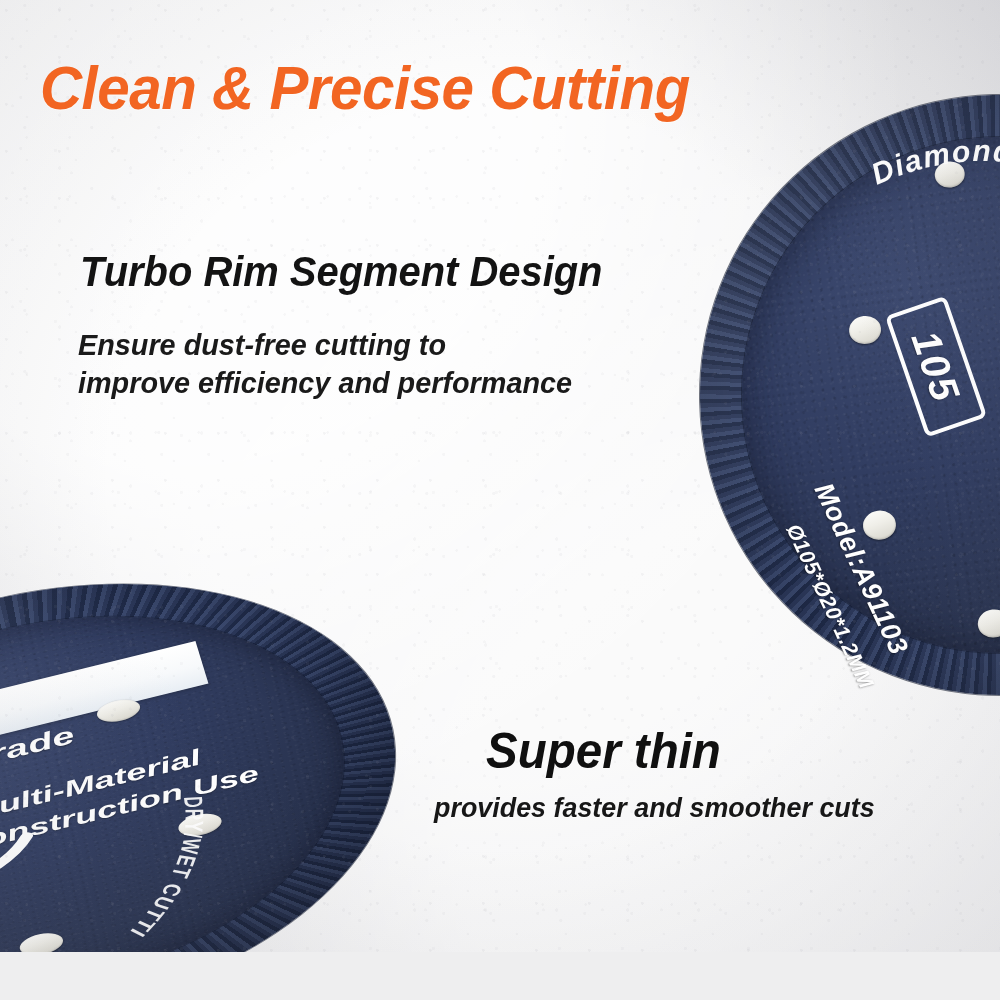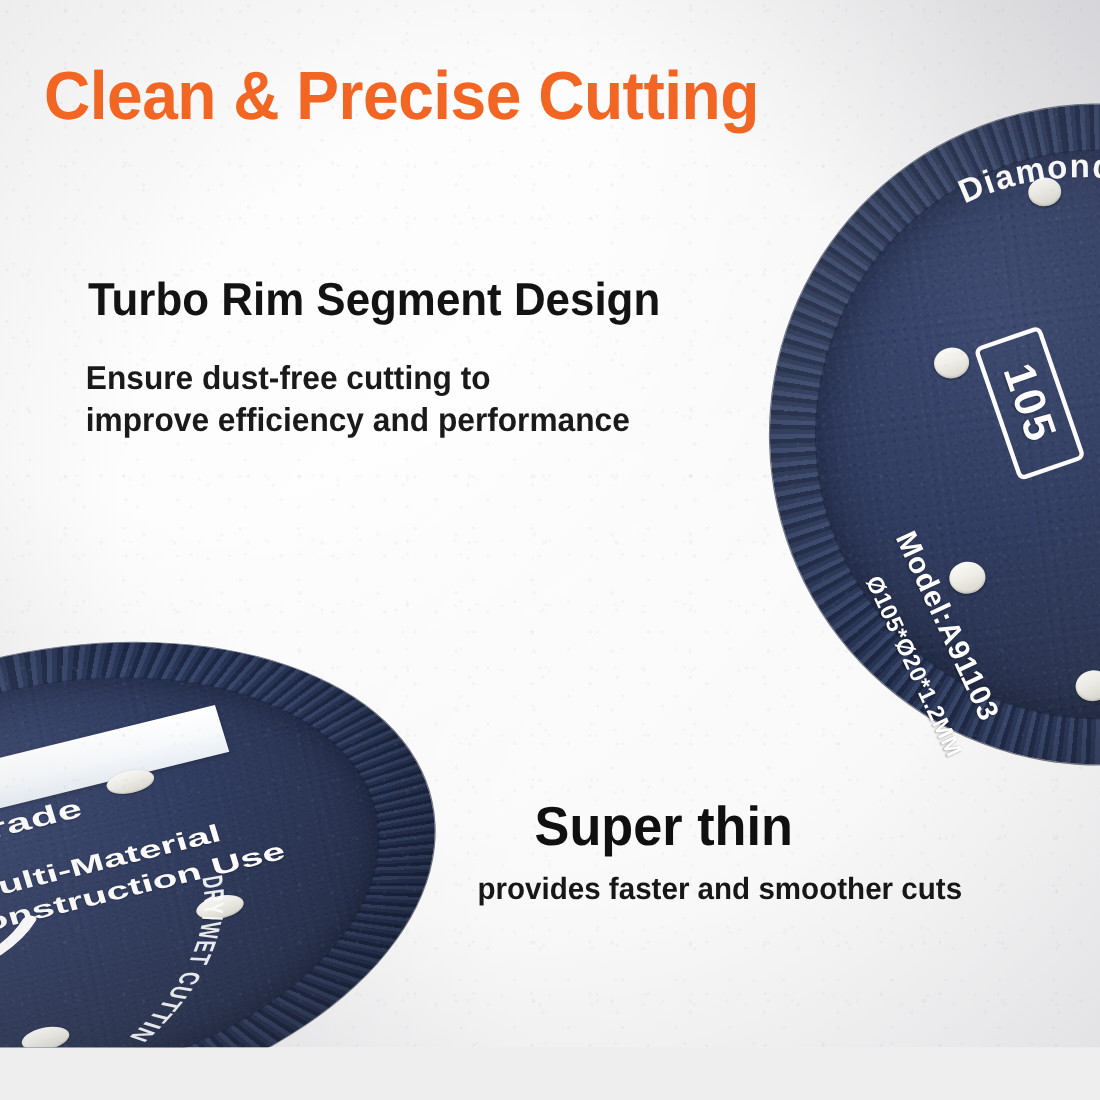--- a/index.html
+++ b/index.html
@@ -7,20 +7,21 @@
     width:1000px;height:1000px;overflow:hidden;
     font-family:"Liberation Sans","DejaVu Sans",sans-serif;
     background:#eeeeef;
   }
   #stage{
     position:relative;width:1000px;height:952px;overflow:hidden;
     background:
       radial-gradient(circle at 18% 12%, rgba(255,255,255,.85) 0 30%, rgba(0,0,0,0) 62%),
       radial-gradient(circle at 78% 88%, rgba(255,255,255,.55) 0 28%, rgba(0,0,0,0) 60%),
       radial-gradient(ellipse at 50% 45%, #f4f4f5 0 45%, #e7e7e9 78%, #dcdce0 100%);
+    font-style: italic;
   }
   
   #grain{
     position:absolute;inset:0;pointer-events:none;opacity:.55;
     background-image:
       radial-gradient(circle at 12% 22%, rgba(160,160,168,.18) 0 1.2px, transparent 1.6px),
       radial-gradient(circle at 37% 9%,  rgba(150,150,160,.14) 0 1.4px, transparent 1.8px),
       radial-gradient(circle at 62% 33%, rgba(170,170,178,.15) 0 1.1px, transparent 1.5px),
       radial-gradient(circle at 84% 17%, rgba(155,155,165,.13) 0 1.5px, transparent 1.9px),
       radial-gradient(circle at 21% 58%, rgba(165,165,172,.14) 0 1.3px, transparent 1.7px),

